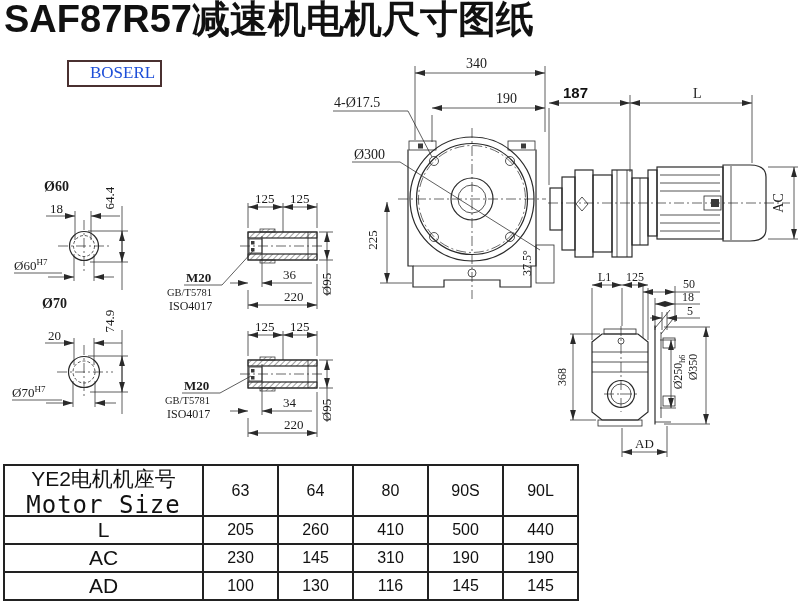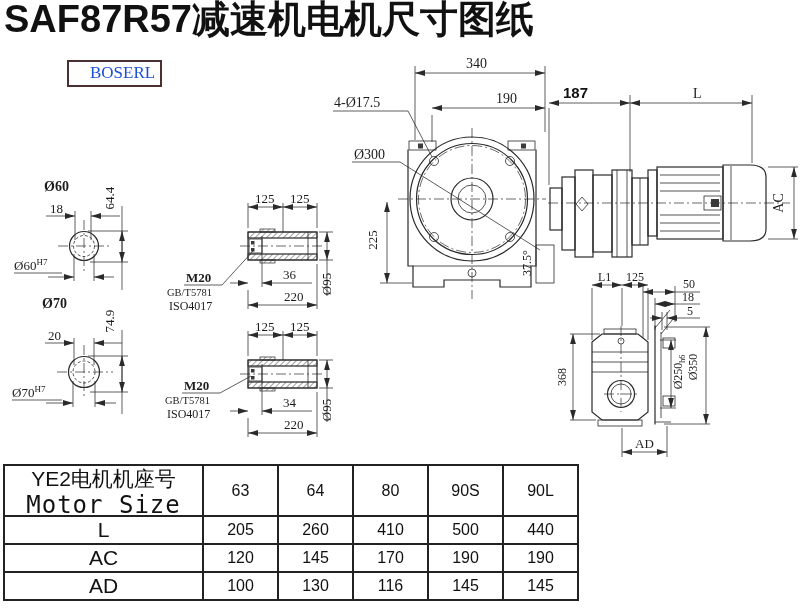--- a/index.html
+++ b/index.html
@@ -387,23 +387,23 @@
   <tr>
     <td class="lbl">L</td>
     <td class="num">205</td>
     <td class="num">260</td>
     <td class="num">410</td>
     <td class="num">500</td>
     <td class="num">440</td>
   </tr>
   <tr>
     <td class="lbl">AC</td>
-    <td class="num">120</td>
+    <td class="num">230</td>
     <td class="num">145</td>
-    <td class="num">170</td>
+    <td class="num">310</td>
     <td class="num">190</td>
     <td class="num">190</td>
   </tr>
   <tr>
     <td class="lbl">AD</td>
     <td class="num">100</td>
     <td class="num">130</td>
     <td class="num">116</td>
     <td class="num">145</td>
     <td class="num">145</td>

